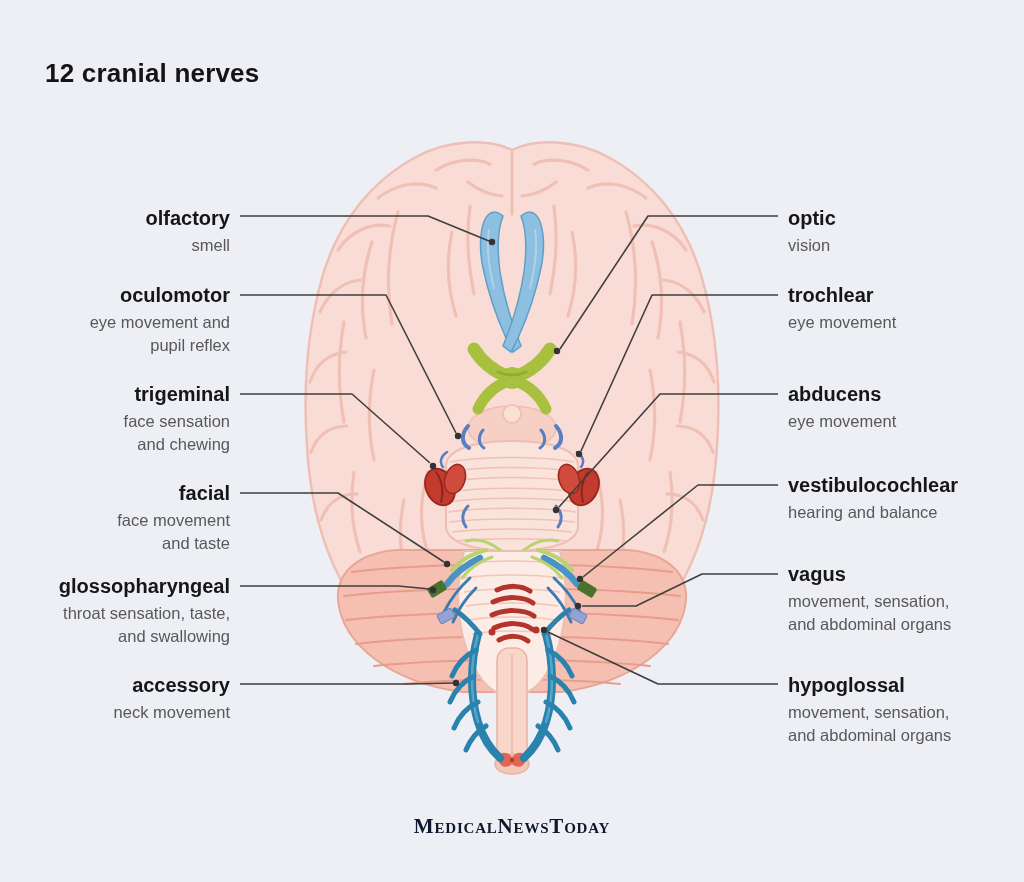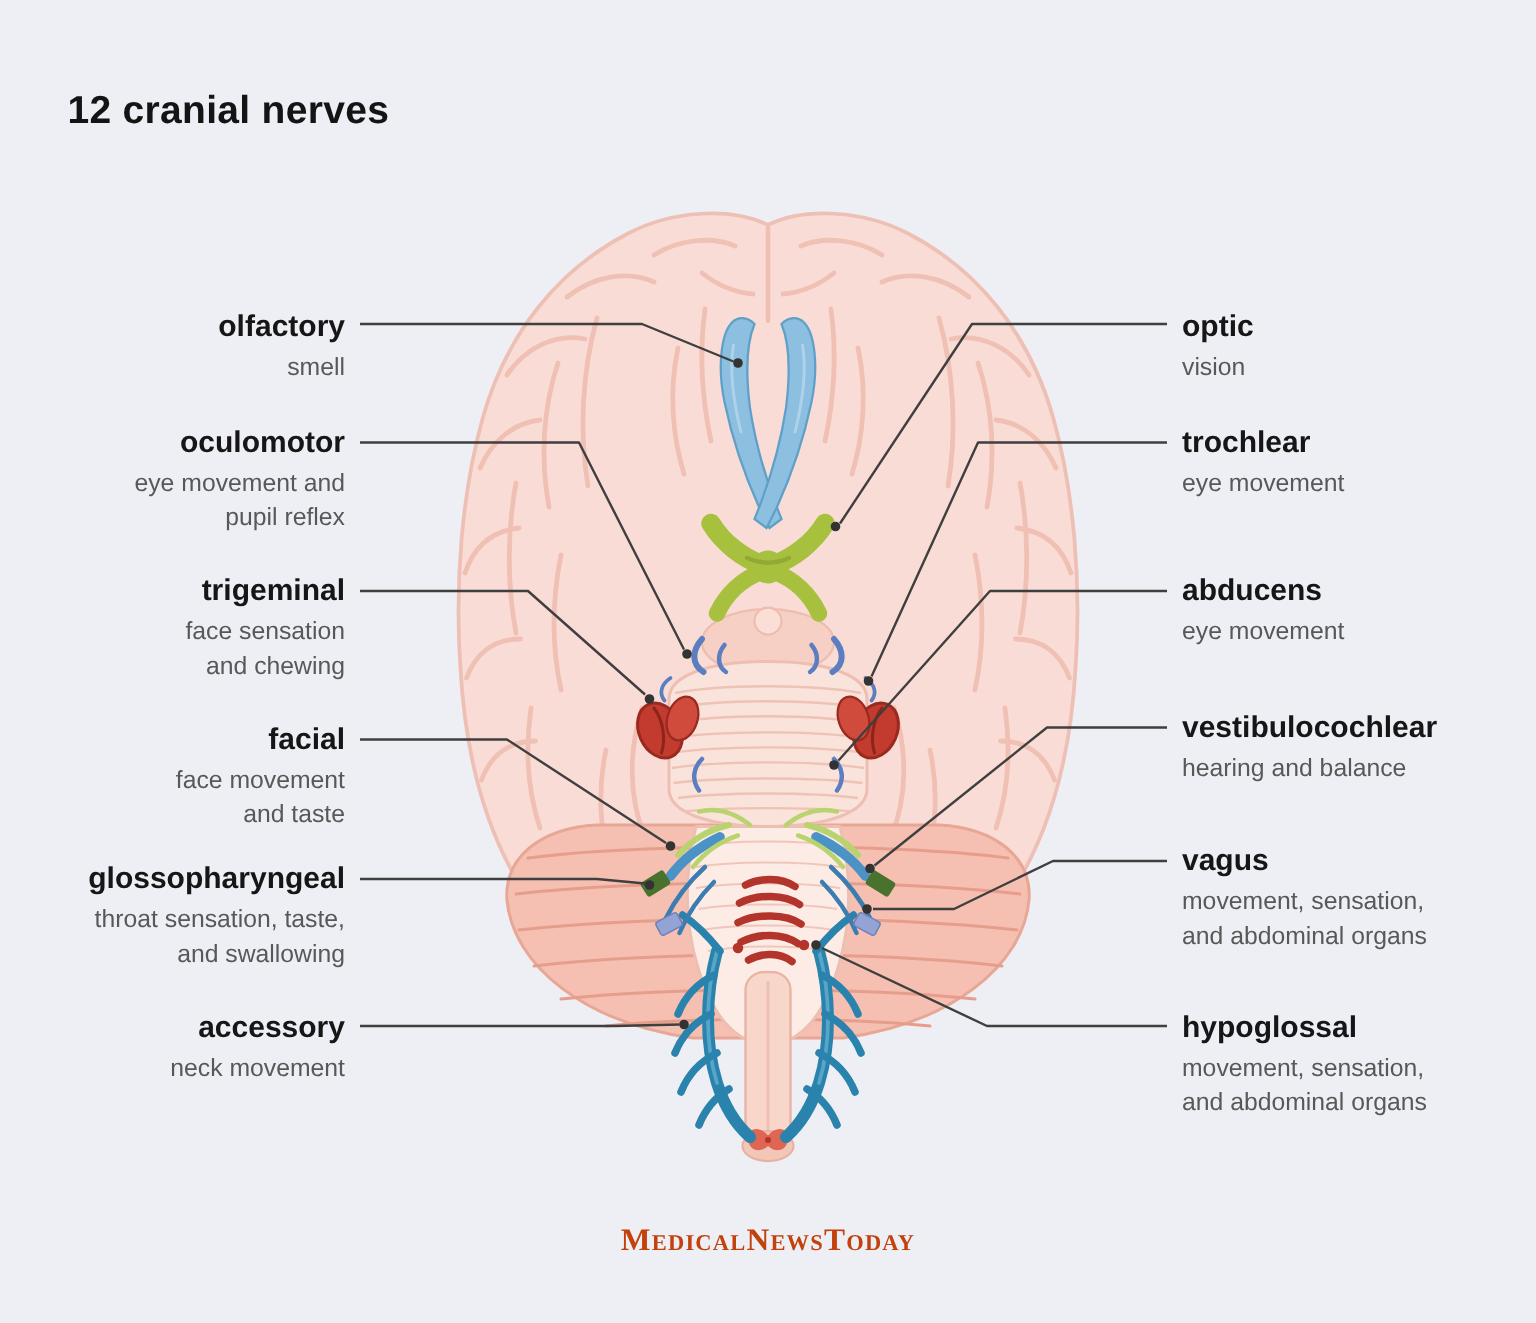--- a/index.html
+++ b/index.html
@@ -17,21 +17,21 @@
   .art{position:absolute;inset:0;}
   .label{position:absolute;}
   .label.left{right:794px;width:235px;text-align:right;}
   .label.right{left:788px;width:240px;text-align:left;}
   .nerve-name{font-size:20px;font-weight:700;color:#161616;line-height:1.2;}
   .nerve-desc{font-size:16.5px;color:#585858;line-height:1.4;margin-top:4px;white-space:pre-line;}
   .brand{
     position:absolute;left:0;right:0;top:814px;text-align:center;
     font-family:"Liberation Serif", serif;
     font-variant:small-caps;
-    font-size:21px;font-weight:600;color:#c2410c;letter-spacing:.8px;
+    font-size:21px;font-weight:600;color:#0f172a;letter-spacing:.8px;
   }
 </style>
 </head>
 <body>
 
 <div class="canvas">
 
   <svg class="art" viewBox="0 0 1024 882">
 
     <g>

